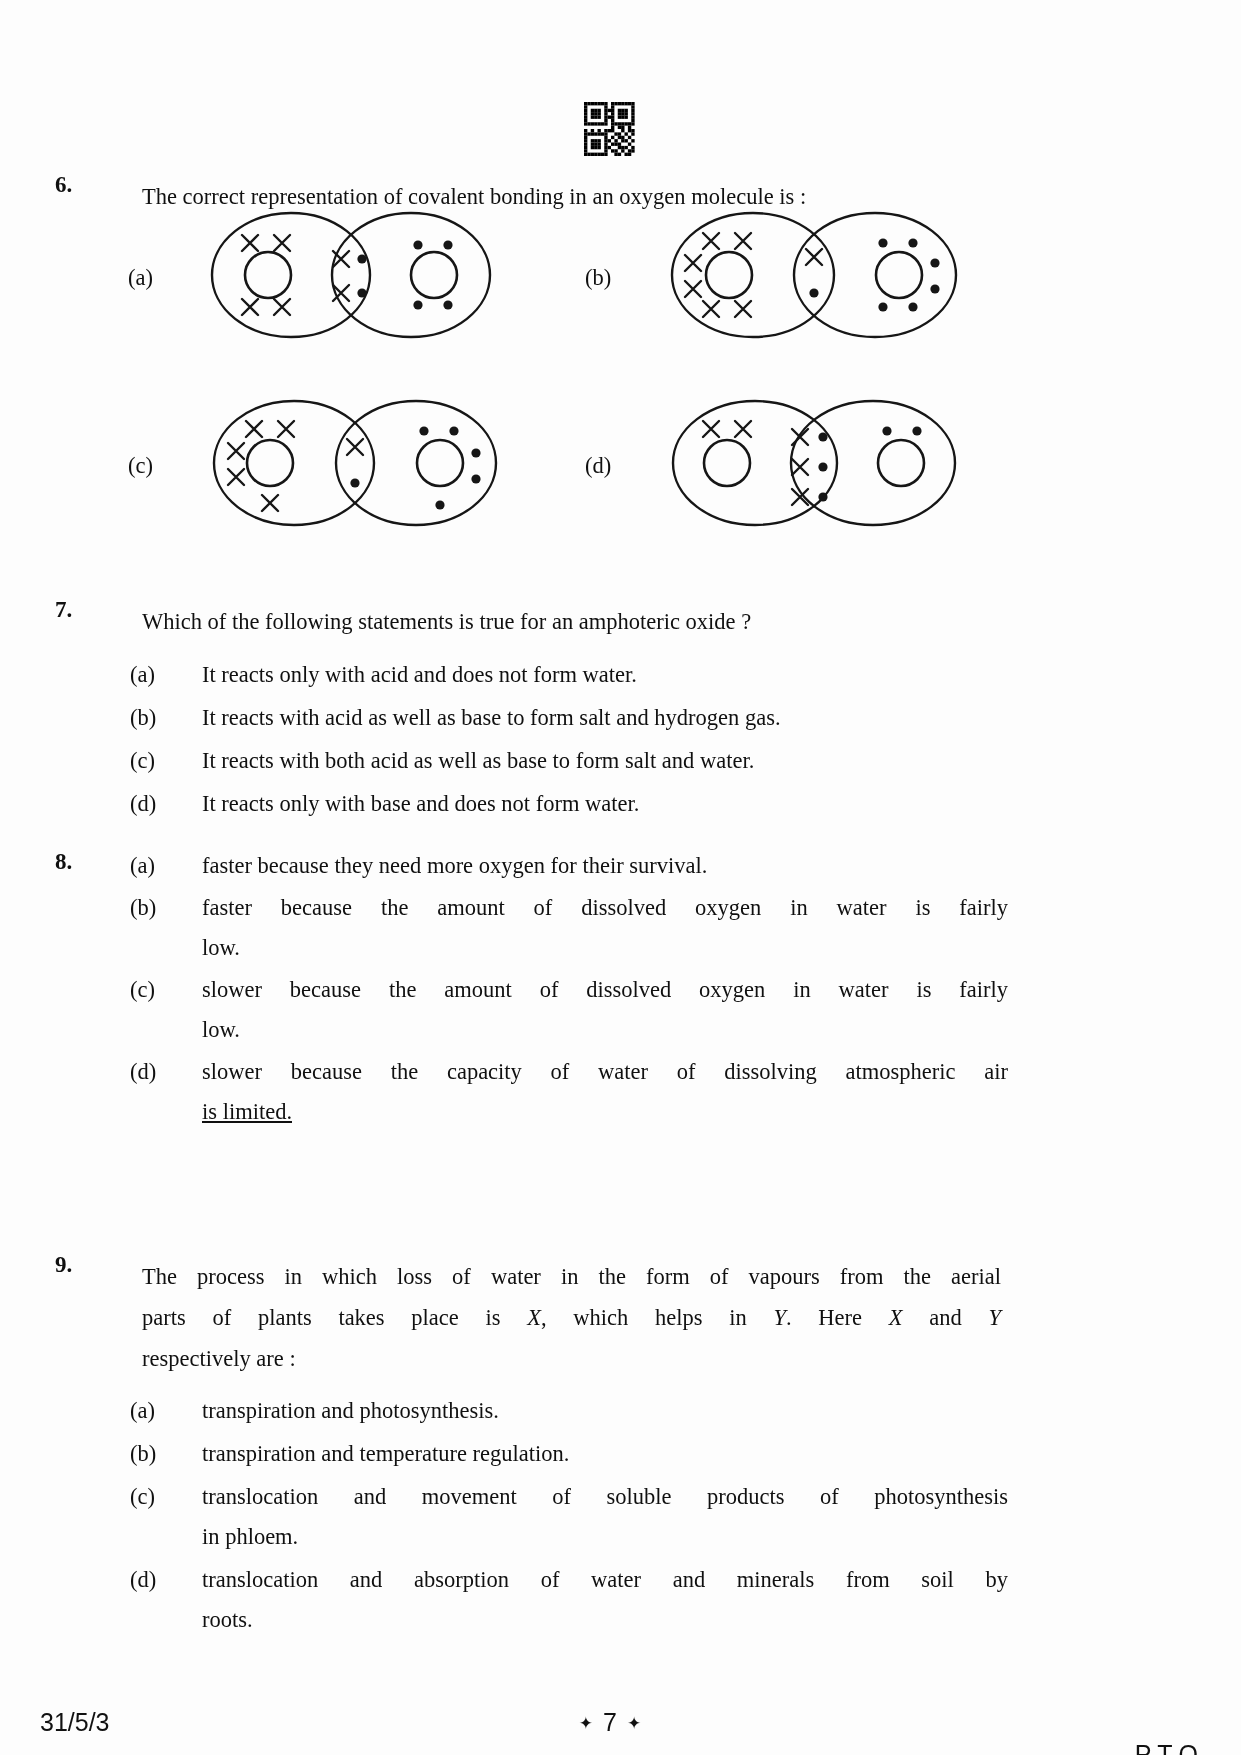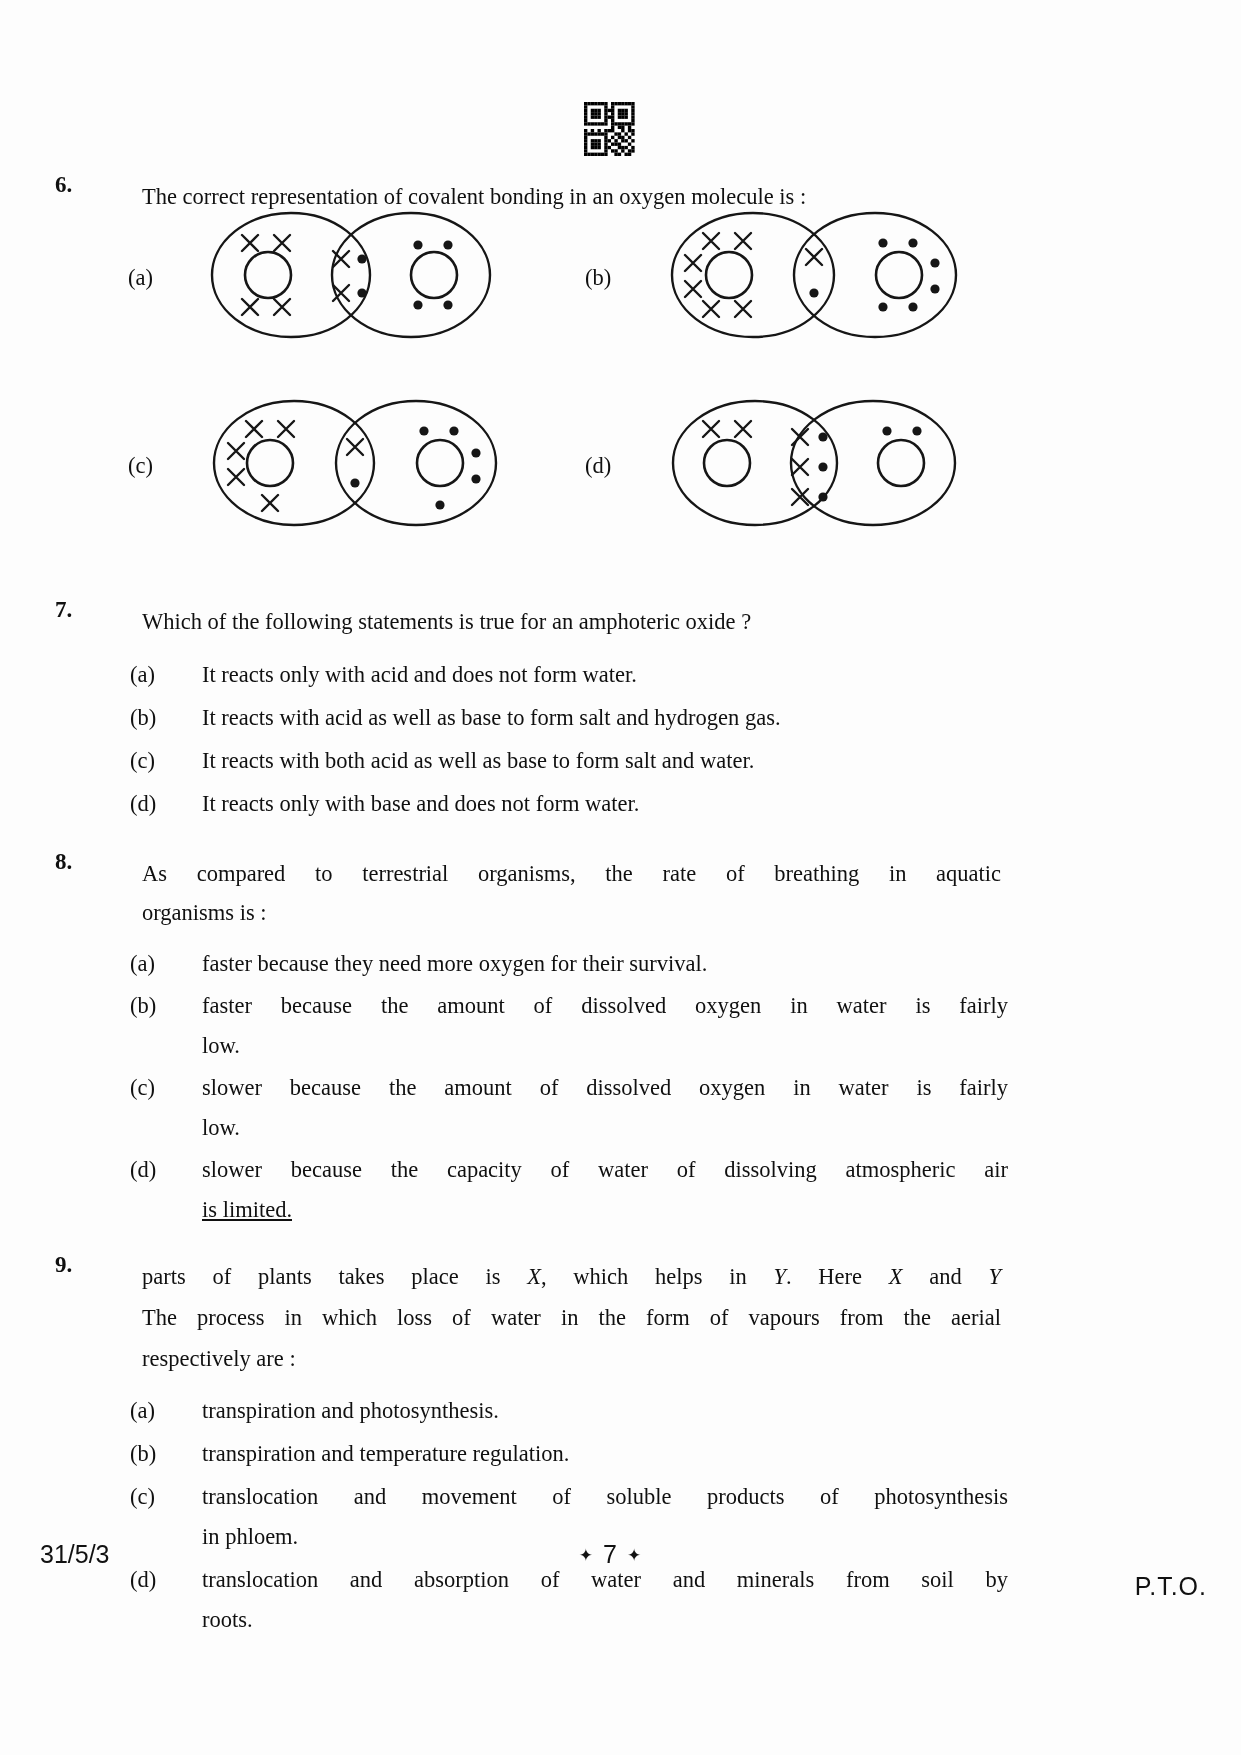--- a/index.html
+++ b/index.html
@@ -25,21 +25,21 @@
   .q8-opts .opt{line-height:40px;margin-bottom:2px;}
   .q9-text{line-height:41px;}
   .q9-opts{margin-top:0;}
   .q9-opts .opt{line-height:40px;margin-bottom:3px;}
   
   .fig-cell{position:absolute;display:flex;align-items:center;height:145px;}
   .fig-label{width:80px;flex:none;font-size:22.5px;}
   .fig-canvas{flex:none;}
   .qr-wrap{position:absolute;left:584px;top:102px;width:54px;height:54px;}
   
-  .footer{position:absolute;left:40px;top:1540px;width:1167px;height:34px;
+  .footer{position:absolute;left:40px;top:1708px;width:1167px;height:34px;
           font-family:"Liberation Sans","DejaVu Sans",sans-serif;font-size:25px;color:#111;}
   .footer-left{position:absolute;left:0;top:0;}
   .footer-center{position:absolute;left:470px;width:200px;text-align:center;top:0;
                  display:flex;align-items:center;justify-content:center;gap:10px;}
   .footer-center .decor{font-size:17px;position:relative;top:1px;}
   .footer-right{position:absolute;right:0;top:0;letter-spacing:1px;margin-top:32px;}
 </style>
 </head>
 <body>
 
@@ -307,24 +307,20 @@
           <span class="olabel">(d)</span>
           <span class="otext">It reacts only with base and does not form water.</span>
         </div>
       </div>
     </div>
   </section>
 
   <section class="qblock" style="top:842px;">
     <div class="qnum" style="line-height:39px;">8.</div>
     <div class="qcontent">
-      <div class="qtext q8-text">
-        <div class="jline">As compared to terrestrial organisms, the rate of breathing in aquatic</div>
-        <div>organisms is :</div>
-      </div>
       <div class="q8-opts">
         <div class="opt">
           <span class="olabel">(a)</span>
           <span class="otext">faster because they need more oxygen for their survival.</span>
         </div>
         <div class="opt">
           <span class="olabel">(b)</span>
           <span class="otext">
             <span class="jline" style="display:block;font-family:Liberation Serif, serif;">faster because the amount of dissolved oxygen in water is fairly</span>
             <span style="display:block;">low.</span>
@@ -345,22 +341,22 @@
           </span>
         </div>
       </div>
     </div>
   </section>
 
   <section class="qblock" style="top:1244px;">
     <div class="qnum" style="line-height:41px;">9.</div>
     <div class="qcontent">
       <div class="qtext q9-text">
+        <div class="jline">The process in which loss of water in the form of vapours from the aerial</div>
         <div class="jline"><span>parts of plants takes place is </span><span class="it">X</span><span>, which helps in </span><span class="it">Y</span><span>. Here </span><span class="it">X</span><span>  and </span><span class="it">Y</span></div>
-        <div class="jline">The process in which loss of water in the form of vapours from the aerial</div>
         <div>respectively are :</div>
       </div>
       <div class="q9-opts">
         <div class="opt">
           <span class="olabel">(a)</span>
           <span class="otext">transpiration and photosynthesis.</span>
         </div>
         <div class="opt">
           <span class="olabel">(b)</span>
           <span class="otext">transpiration and temperature regulation.</span>

